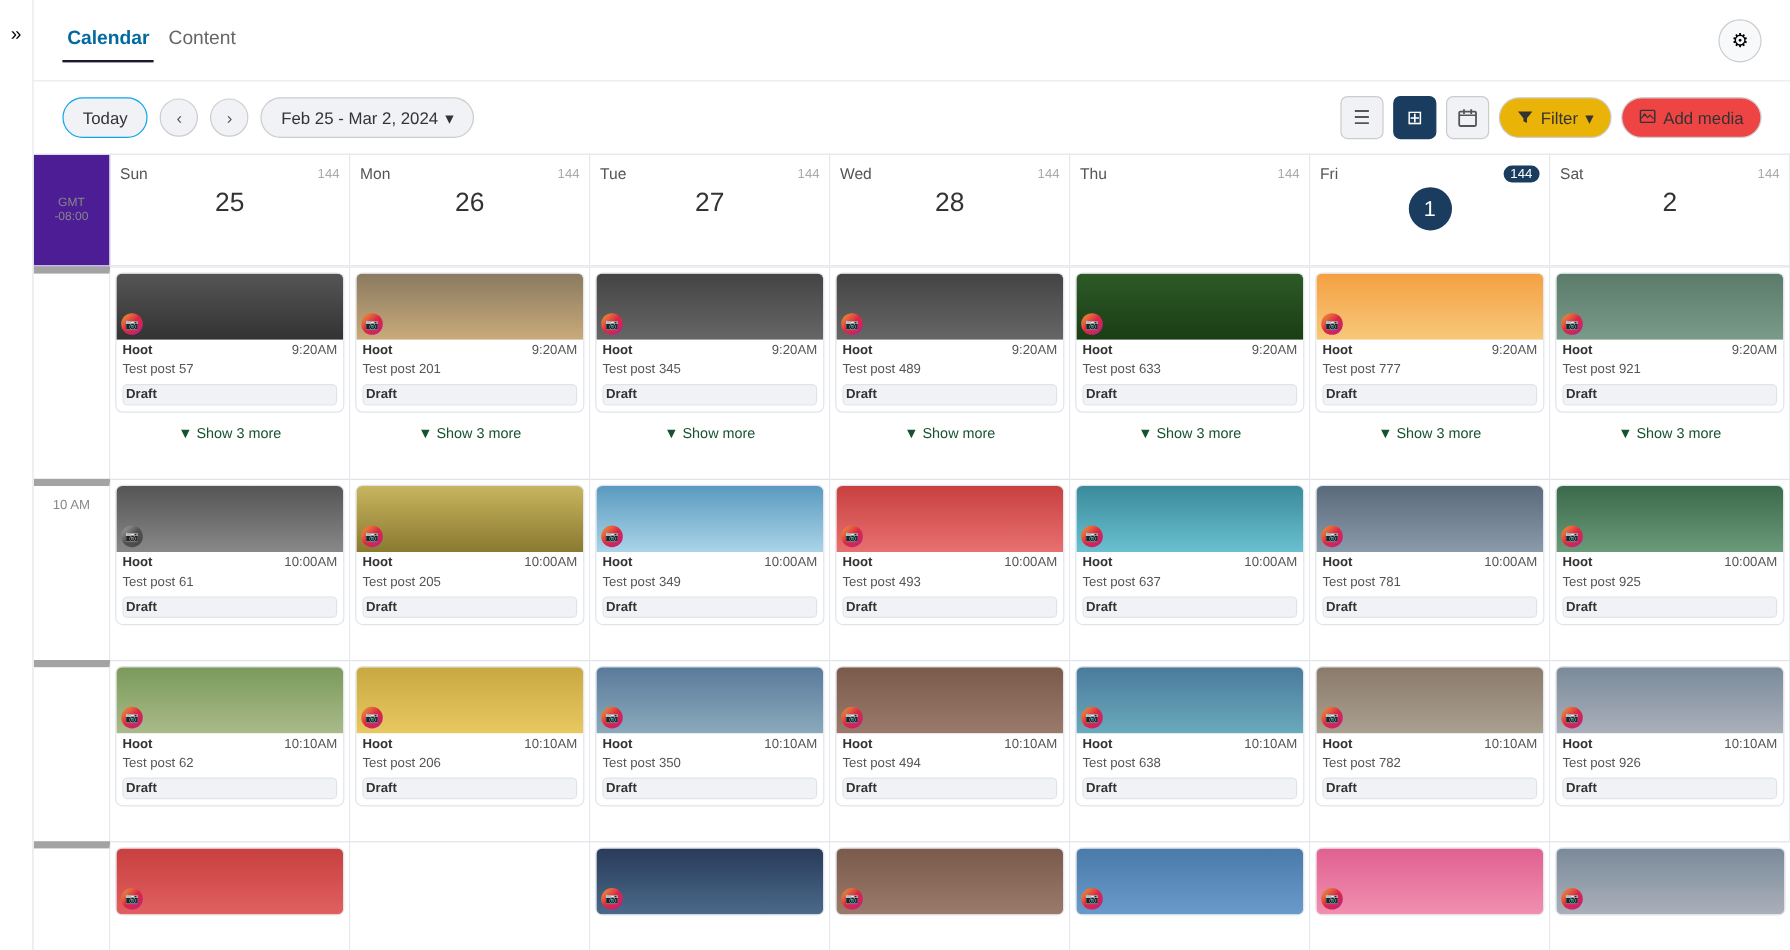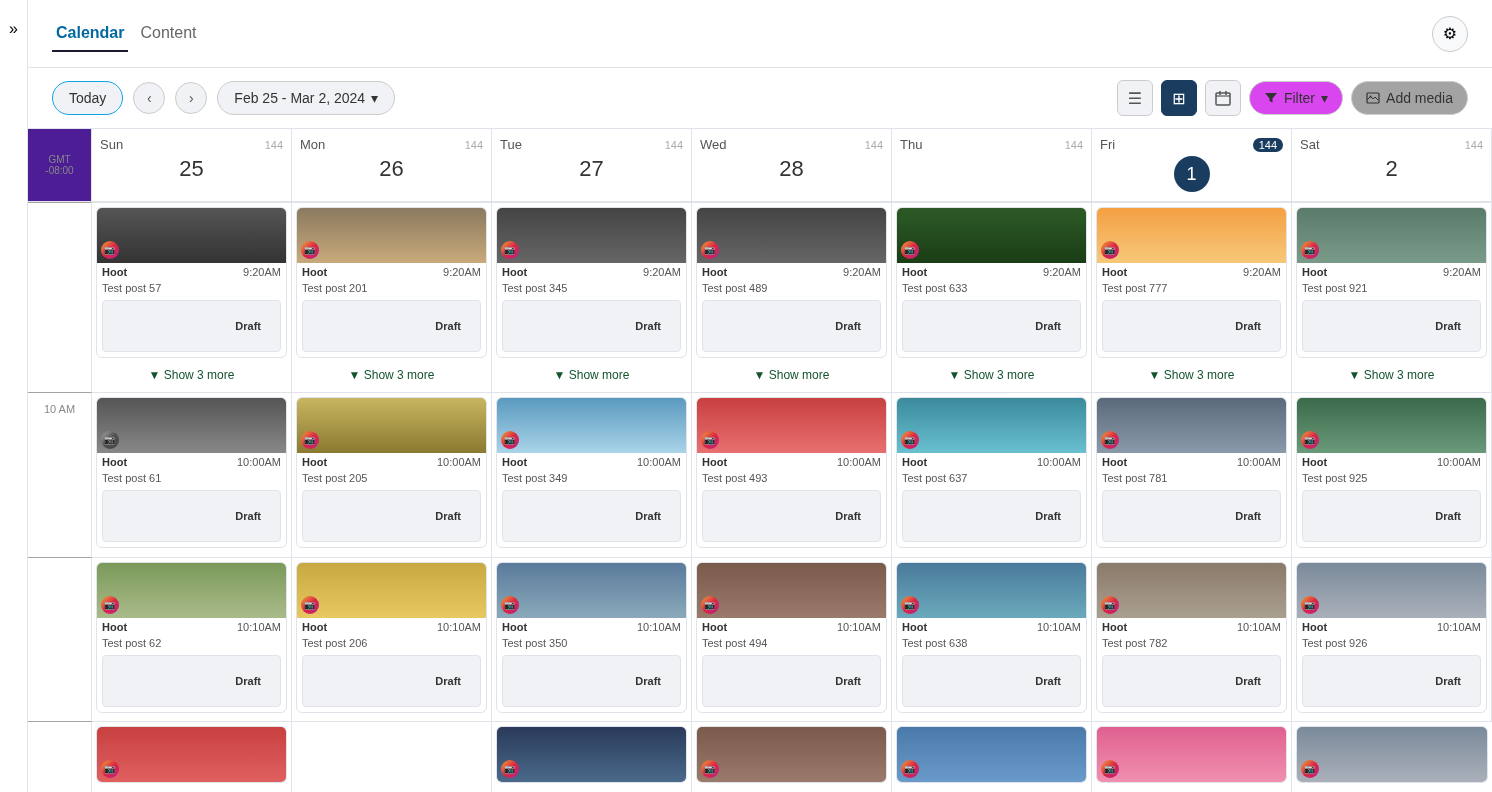--- a/index.html
+++ b/index.html
@@ -19,51 +19,51 @@
     .header-gear { margin-left: auto; width: 36px; height: 36px; border-radius: 50%; border: 1px solid #ccc; display: flex; align-items: center; justify-content: center; cursor: pointer; background: #f8f9fa; }
 
     
     .toolbar { background: #fff; border-bottom: 1px solid #e0e4ea; padding: 12px 24px; display: flex; align-items: center; gap: 10px; flex-shrink: 0; }
     .btn-today { background: #f0f2f5; border: 1px solid #0ea5e9; border-radius: 20px; padding: 8px 16px; font-size: 14px; cursor: pointer; font-weight: 500; color: #333; }
     .btn-nav { background: #f0f2f5; border: 1px solid #ccc; border-radius: 50%; width: 32px; height: 32px; display: flex; align-items: center; justify-content: center; cursor: pointer; font-size: 14px; color: #555; }
     .btn-date-range { background: #f0f2f5; border: 1px solid #ccc; border-radius: 20px; padding: 8px 16px; font-size: 14px; cursor: pointer; color: #333; display: flex; align-items: center; gap: 6px; }
     .toolbar-right { margin-left: auto; display: flex; align-items: center; gap: 8px; }
     .btn-view { width: 36px; height: 36px; border-radius: 6px; border: 1px solid #ccc; display: flex; align-items: center; justify-content: center; cursor: pointer; background: #f0f2f5; color: #555; font-size: 16px; }
     .btn-view.active { background: #1a3c5e; color: #fff; border-color: #1a3c5e; }
-    .btn-filter { background: #d946ef; border: 1px solid #ccc; border-radius: 20px; padding: 8px 14px; font-size: 14px; cursor: pointer; color: #333; display: flex; align-items: center; gap: 6px; }
-    .btn-add-media { background: #a3a3a3; border: 1px solid #ccc; border-radius: 20px; padding: 8px 14px; font-size: 14px; cursor: pointer; color: #333; display: flex; align-items: center; gap: 6px; }
+    .btn-filter { background: #eab308; border: 1px solid #ccc; border-radius: 20px; padding: 8px 14px; font-size: 14px; cursor: pointer; color: #333; display: flex; align-items: center; gap: 6px; }
+    .btn-add-media { background: #ef4444; border: 1px solid #ccc; border-radius: 20px; padding: 8px 14px; font-size: 14px; cursor: pointer; color: #333; display: flex; gap: 6px; }
 
     
     .calendar-container { flex: 1; overflow-y: auto; overflow-x: hidden; }
     .calendar-grid { display: grid; grid-template-columns: 64px repeat(7, 1fr); min-height: 100%; }
     .gmt-cell { background: #4c1d95; border-bottom: 1px solid #e0e4ea; border-right: 1px solid #e0e4ea; padding: 8px 4px; display: flex; flex-direction: column; align-items: center; justify-content: center; position: sticky; top: 0; z-index: 10; text-align: center; }
     .gmt-label { font-size: 10px; color: #888; }
     .day-header { background: #fff; border-bottom: 1px solid #e0e4ea; border-right: 1px solid #e0e4ea; padding: 8px; text-align: center; position: sticky; top: 0; z-index: 10; }
     .day-header:last-child { border-right: none; }
     .day-name-row { display: flex; align-items: center; justify-content: space-between; margin-bottom: 4px; }
     .day-name { font-size: 13px; color: #555; font-weight: 500; }
     .day-count { font-size: 11px; color: #aaa; }
     .day-num { font-size: 22px; font-weight: 300; color: #333; }
     .day-num-circle { width: 36px; height: 36px; border-radius: 50%; background: #1a3c5e; color: #fff; display: flex; align-items: center; justify-content: center; font-size: 18px; font-weight: 500; margin: 0 auto; }
     .day-count-badge { background: #1a3c5e; color: #fff; border-radius: 10px; padding: 1px 6px; font-size: 11px; }
 
     
-    .time-cell { background: #fff; border-right: 1px solid #e0e4ea; border-top: 1px solid #a3a3a3; padding: 6px 4px; font-size: 11px; color: #888; text-align: center; vertical-align: top; }
+    .time-cell { background: #fff; border-right: 1px solid #e0e4ea; border-top: 6px solid #a3a3a3; padding: 6px 4px; font-size: 11px; color: #888; text-align: center; vertical-align: top; }
     .calendar-cell { background: #fff; border-right: 1px solid #e0e4ea; border-top: 1px solid #e0e4ea; padding: 4px; vertical-align: top; }
     .calendar-cell:last-child { border-right: none; }
 
     
     .post-card { background: #fff; border: 1px solid #e0e4ea; border-radius: 6px; margin-bottom: 4px; overflow: hidden; cursor: pointer; }
     .post-img-placeholder { width: 100%; height: 55px; background: #bbb; position: relative; overflow: hidden; }
     .instagram-badge { position: absolute; bottom: 4px; left: 4px; width: 18px; height: 18px; border-radius: 50%; background: linear-gradient(135deg, #f09433, #e6683c, #dc2743, #cc2366, #bc1888); display: flex; align-items: center; justify-content: center; font-size: 9px; color: #fff; z-index: 2; }
     .post-info { padding: 3px 5px; display: flex; justify-content: space-between; align-items: center; }
     .post-name { font-size: 11px; font-weight: 600; color: #333; }
     .post-time { font-size: 11px; color: #555; }
     .post-title { padding: 1px 5px 3px; font-size: 11px; color: #555; }
-    .post-status { margin: 3px 5px 5px; background: #f0f2f5; border-radius: 4px; text-align: right; font-size: 11px; font-weight: 600; padding: 19px; color: #333; border: 1px solid #e0e4ea; }
+    .post-status { margin: 3px 5px 5px; background: #f0f2f5; border-radius: 4px; text-align: left; font-size: 11px; font-weight: 600; padding: 2px; color: #333; border: 1px solid #e0e4ea; }
 
     .show-more-btn { width: 100%; text-align: center; padding: 6px; font-size: 12px; color: #14532d; cursor: pointer; display: flex; align-items: center; justify-content: center; gap: 4px; background: none; border: none; }
 
     
     .img-city { background: linear-gradient(180deg, #555 0%, #333 100%); }
     .img-laptop { background: linear-gradient(180deg, #8a7a60 0%, #c9aa7a 100%); }
     .img-screen { background: linear-gradient(180deg, #444 0%, #666 100%); }
     .img-forest { background: linear-gradient(180deg, #2d5a27 0%, #1a3d15 100%); }
     .img-sunny { background: linear-gradient(180deg, #f4a042 0%, #f7c87a 100%); }
     .img-bw-city { background: linear-gradient(180deg, #555 0%, #888 100%); filter: grayscale(1); }

